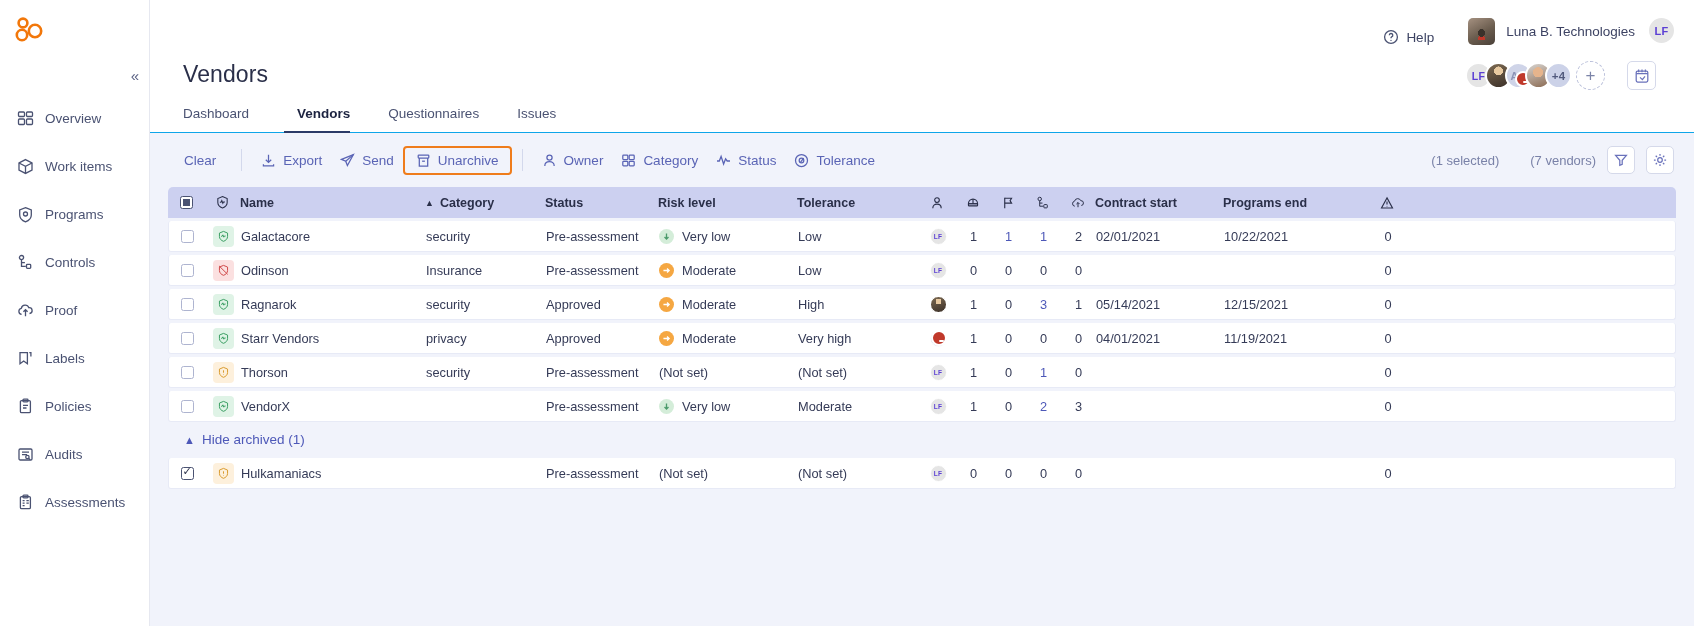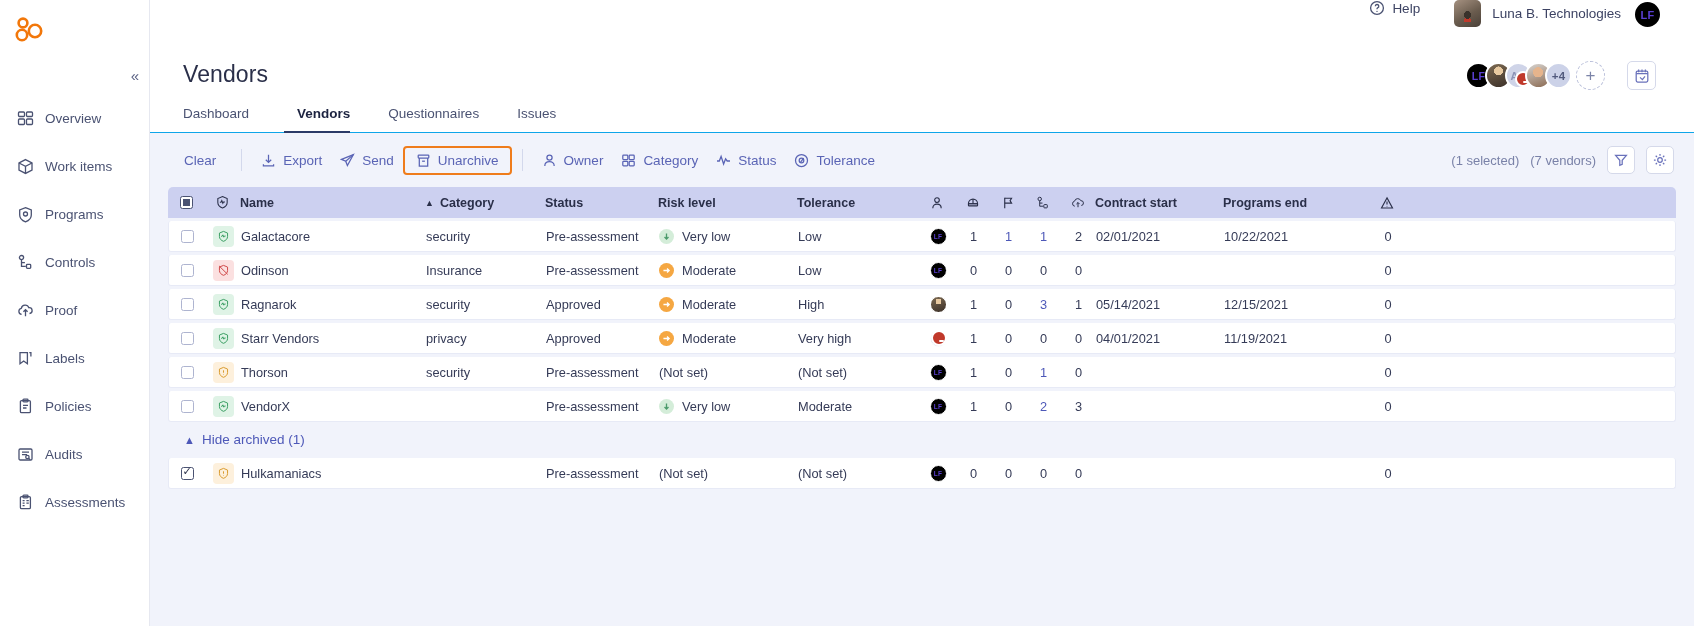--- a/index.html
+++ b/index.html
@@ -31,41 +31,41 @@
     height:48px; padding-left:16px;
     color:#4a5272; font-size:13.5px; cursor:pointer;
   }
   .nav-ico { width:18px; height:18px; display:flex; align-items:center; justify-content:center; flex:0 0 18px; }
   .nav-ico svg { display:block; }
 
   
   .main { flex:1; height:626px; display:flex; flex-direction:column; background:#ffffff; }
 
   .topbar {
-    height:45px; display:flex; align-items:flex-start; justify-content:flex-end;
-    gap:0; padding-right:32px; background:#fff;
+    height:45px; display:flex; align-items:flex-end; justify-content:flex-end;
+    gap:0; padding-right:18px; background:#fff;
   }
   .help { display:flex; align-items:center; gap:7px; color:#3d4363; font-size:13.5px; margin-right:34px; cursor:pointer; }
   .org { display:flex; align-items:center; gap:11px; margin-right:12px; cursor:pointer; }
   .org-logo {
     width:27px; height:27px; border-radius:5px;
     background:linear-gradient(150deg,#9b8878 10%,#6a5c4e 55%,#4a4038 100%);
     position:relative; overflow:hidden;
   }
   .org-logo:after{
     content:""; position:absolute; left:7px; top:11px; width:13px; height:11px;
     background:radial-gradient(ellipse at 50% 35%, #3a322b 38%, transparent 40%),
                radial-gradient(circle at 50% 90%, #c0392b 30%, transparent 32%);
   }
   .org-name { font-size:13.5px; color:#3d4363; }
   .av {
     width:27px; height:27px; border-radius:50%;
     display:flex; align-items:center; justify-content:center;
     font-size:10.5px; font-weight:bold; letter-spacing:.3px;
-    background:#000000; color:#5b3fd4; border:2px solid #fff;
+    background:#e5e5e5; color:#5b3fd4; border:2px solid #fff;
   }
   .topbar .av { width:29px; height:29px; font-size:11px; }
 
   
   .pagehead { padding:16px 20px 0 33px; display:flex; align-items:flex-start; }
   .pagetitle { font-size:23px; font-weight:400; color:#2a2f49; letter-spacing:.1px; }
   .head-right { margin-left:auto; display:flex; align-items:center; padding-right:18px; }
   .avgroup { display:flex; align-items:center; }
   .avgroup .av { margin-left:-7px; position:relative; }
   .avgroup .av:first-child { margin-left:0; }
@@ -111,21 +111,21 @@
   .toolbar { height:54px; display:flex; align-items:center; padding-left:16px; }
   .tb-item {
     display:flex; align-items:center; gap:7px;
     color:#5a64b5; font-size:13.5px; cursor:pointer;
     padding:6px 9px; border-radius:4px;
   }
   .tb-clear { color:#5a64b5; padding-left:0; margin-right:6px; }
   .tb-sep { width:1px; height:22px; background:#d3d8ec; margin:0 10px; }
   .tb-highlight { border:2.5px solid #ef7c1b; border-radius:4px; padding:5px 11px; }
   .tb-right { margin-left:auto; display:flex; align-items:center; gap:11px; padding-right:2px; }
-  .tb-count { color:#7a82a8; font-size:13px; }
+  .tb-count { color:#7a82a8; font-size:13px;margin-left:20px; }
   .tb-iconbtn {
     width:28px;height:28px;border:1px solid #d5d9ea;border-radius:5px;background:#fff;
     display:flex;align-items:center;justify-content:center;cursor:pointer;
   }
 
   
   .tbl { width:100%; }
   .thead {
     display:flex; align-items:center; height:31px;
     background:#ccd0f0; border-radius:5px 5px 0 0;

